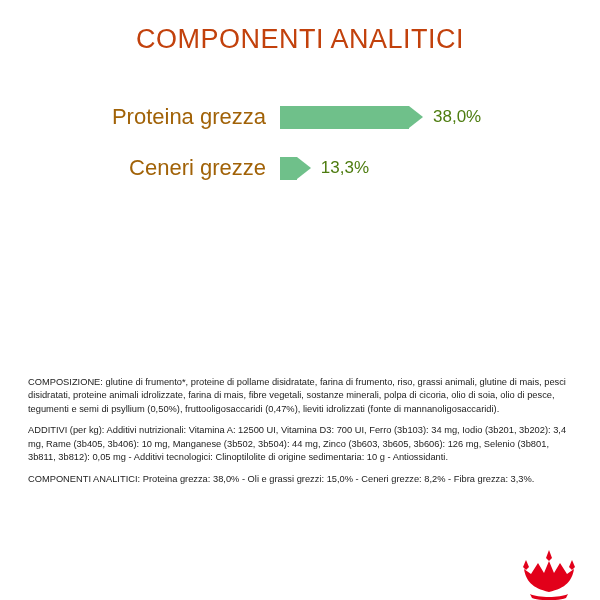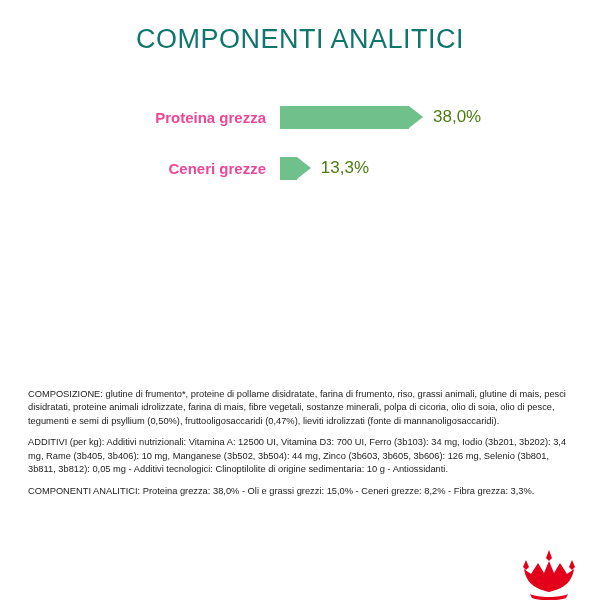--- a/index.html
+++ b/index.html
@@ -16,21 +16,21 @@
     position: relative;
   }
   .page {
     width: 600px;
     height: 600px;
     position: relative;
     box-sizing: border-box;
   }
   .title {
     text-align: center;
-    color: #0f766e;
+    color: #c2410c;
     font-size: 27px;
     letter-spacing: 0.5px;
     font-weight: 400;
     margin-top: 24px;
     margin-bottom: 0;
     font-family: "Liberation Sans", sans-serif;
   }
   .chart {
     margin-top: 38px;
     padding: 0 34px 0 28px;
@@ -38,25 +38,24 @@
   .bar-row {
     display: flex;
     align-items: center;
     height: 48px;
     margin-bottom: 3px;
   }
   .bar-label {
     width: 252px;
     text-align: right;
     padding-right: 14px;
-    font-size: 15px;
-    color: #ec4899;
+    font-size: 22px;
+    color: #a16207;
     box-sizing: border-box;
     white-space: nowrap;
-    font-weight: bold;
   }
   .bar-wrap {
     display: flex;
     align-items: center;
     flex: 1;
   }
   .bar {
     height: 23px;
     position: relative;
     display: block;
@@ -73,21 +72,21 @@
     border-bottom: 11.5px solid transparent;
   }
   .bar-value {
     font-size: 17px;
     margin-left: 10px;
     white-space: nowrap;
     color: #4d7c0f;
   }
   .composition {
     position: absolute;
-    top: 364px;
+    top: 352px;
     left: 28px;
     right: 24px;
     font-size: 9.3px;
     line-height: 1.45;
     color: #222222;
     text-align: left;
   }
   .composition p {
     margin: 0 0 8px 0;
   }

